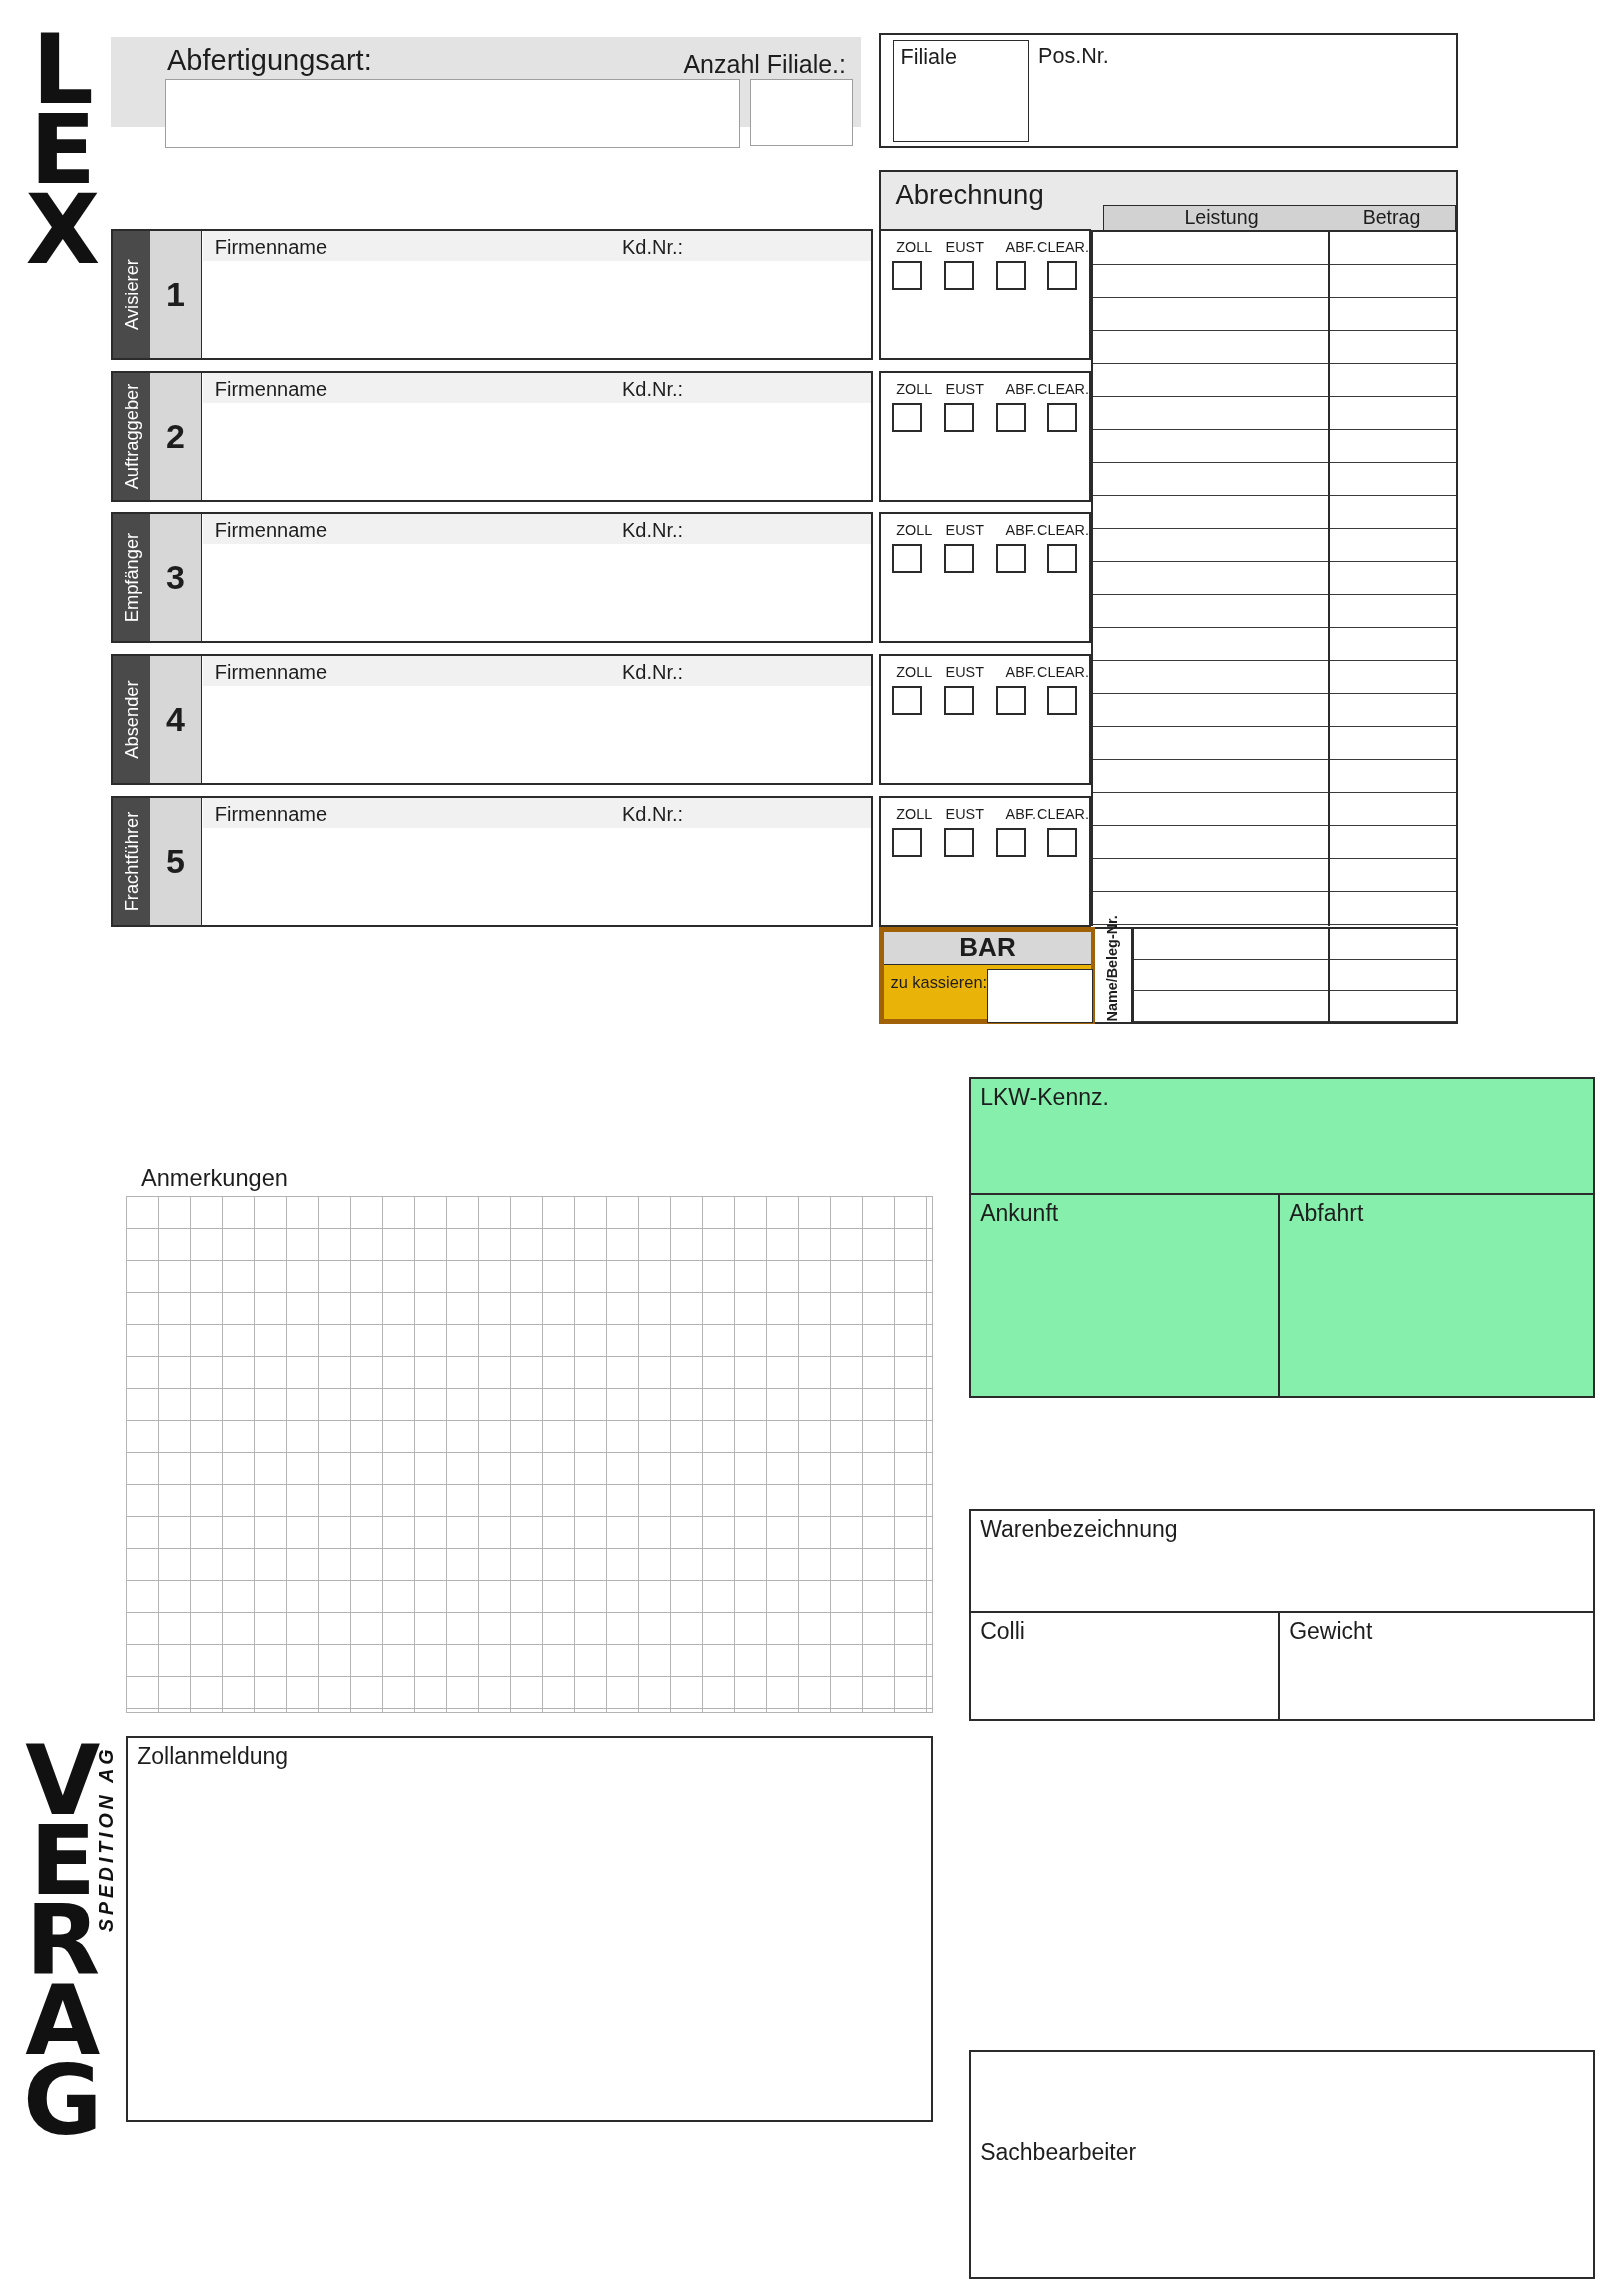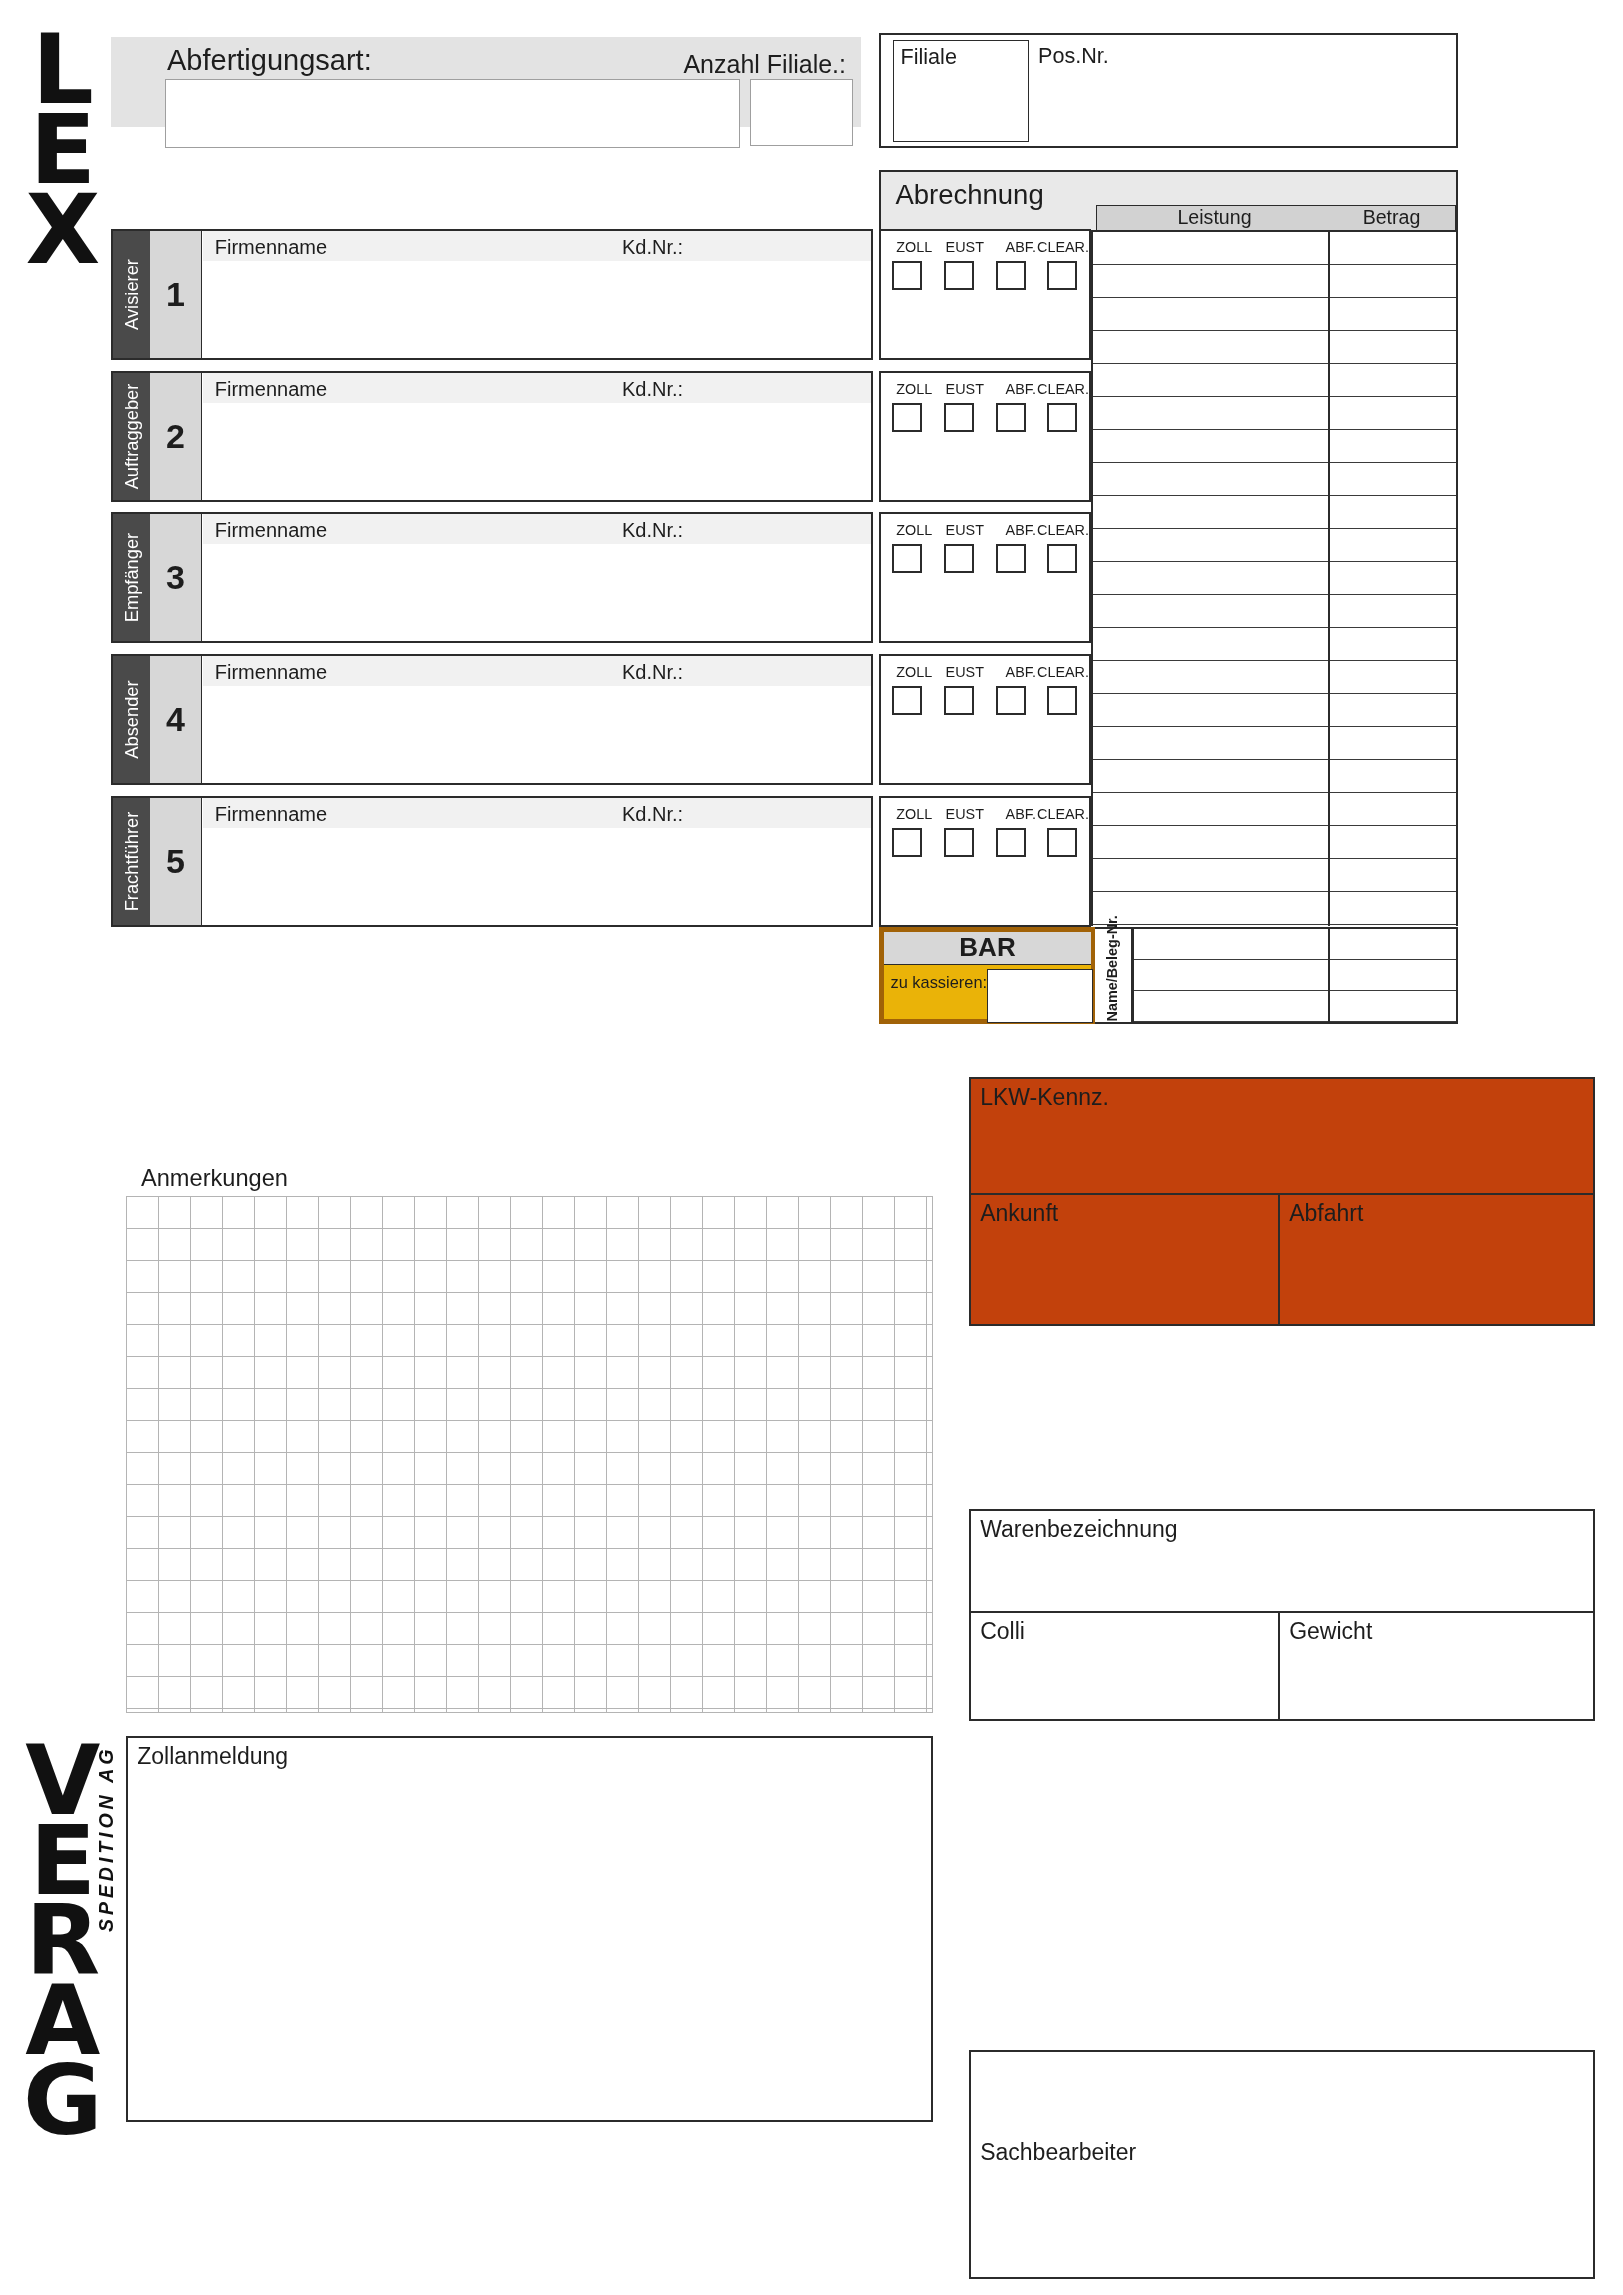--- a/index.html
+++ b/index.html
@@ -27,21 +27,21 @@
   .filiale-outer{left:879px;top:33px;width:579px;height:115px;border:2px solid #2b2b2b;background:#fff}
   .filiale-inner{left:12px;top:4.6px;width:136px;height:102px;border:1.3px solid #2b2b2b}
   .inner-label{position:absolute;left:6.5px;top:3.9px;font-size:21.6px}
   .posnr-label{left:157px;top:7.9px;font-size:21.6px}
 
   
   .abr-header{left:879px;top:170px;width:579px;height:62px;background:#e9e9e9;border:2px solid #2b2b2b}
   .abr-title{left:14.4px;top:6.5px;font-size:27.5px}
   .lei-cell,.bet-cell{top:33px;height:25px;background:#d2d2d2;border:1.3px solid #2b2b2b;border-bottom:none;
        text-align:center;font-size:19.6px;line-height:22px}
-  .lei-cell{left:215px;width:237px}
+  .lei-cell{left:222px;width:237px}
   .bet-cell{left:447px;width:128px;border-left:none}
   .abr-table{left:1091px;top:232px;width:367px;height:694px;border-left:2px solid #2b2b2b;border-right:2px solid #2b2b2b;
        background-image:repeating-linear-gradient(to bottom,transparent 0px,transparent 32px,#3a3a3a 32px,#3a3a3a 33px)}
   .abr-divider{left:1328px;top:232px;width:2px;height:694px;background:#2b2b2b}
 
   
   .party{left:111px;width:762px;height:131px;border:2px solid #2b2b2b;background:#fff}
   .role-bar{position:absolute;left:0;top:0;bottom:0;width:37px;background:#4a4a4a}
   .role-text{position:absolute;left:-45px;top:45px;width:127px;height:37px;transform:rotate(-90deg);
        text-align:center;line-height:37px;font-size:18.3px;color:#fff;white-space:nowrap}
@@ -78,21 +78,21 @@
 
   
   .anm-label{left:141px;top:1165px;font-size:23.6px}
   .anm-grid{left:126px;top:1196px;width:807px;height:517px;border-right:1.3px solid #b4b4b4;border-bottom:1.3px solid #b4b4b4;
        background-image:repeating-linear-gradient(to right,#b4b4b4 0px,#b4b4b4 1.3px,transparent 1.3px,transparent 32px),
                         repeating-linear-gradient(to bottom,#b4b4b4 0px,#b4b4b4 1.3px,transparent 1.3px,transparent 32px)}
   .zoll-box{left:126px;top:1736px;width:807px;height:386px;border:2px solid #2b2b2b;background:#fff}
   .fld-label{position:absolute;left:9.2px;top:5.2px;font-size:23px}
 
   
-  .lkw-group{left:969px;top:1077px;width:626px;height:249px;border:2px solid #2b2b2b;background:#c2410c}
+  .lkw-group{left:969px;top:1077px;width:626px;height:321px;border:2px solid #2b2b2b;background:#86efac}
   .lkw-top{position:absolute;left:0;top:0;right:0;height:116px;border-bottom:2px solid #2b2b2b}
   .ankunft-cell{position:absolute;left:0;top:116px;bottom:0;width:309px;border-right:2px solid #2b2b2b}
   .abfahrt-cell{position:absolute;left:309px;top:116px;bottom:0;right:0}
 
   .waren-group{left:969px;top:1509px;width:626px;height:212px;border:2px solid #2b2b2b;background:#fff}
   .waren-top{position:absolute;left:0;top:0;right:0;height:102px;border-bottom:2px solid #2b2b2b}
   .colli-cell{position:absolute;left:0;top:102px;bottom:0;width:309px;border-right:2px solid #2b2b2b}
   .gewicht-cell{position:absolute;left:309px;top:102px;bottom:0;right:0}
 
   .abf-group{left:969px;top:2050px;width:626px;height:229px;border:2px solid #2b2b2b;background:#fff}

